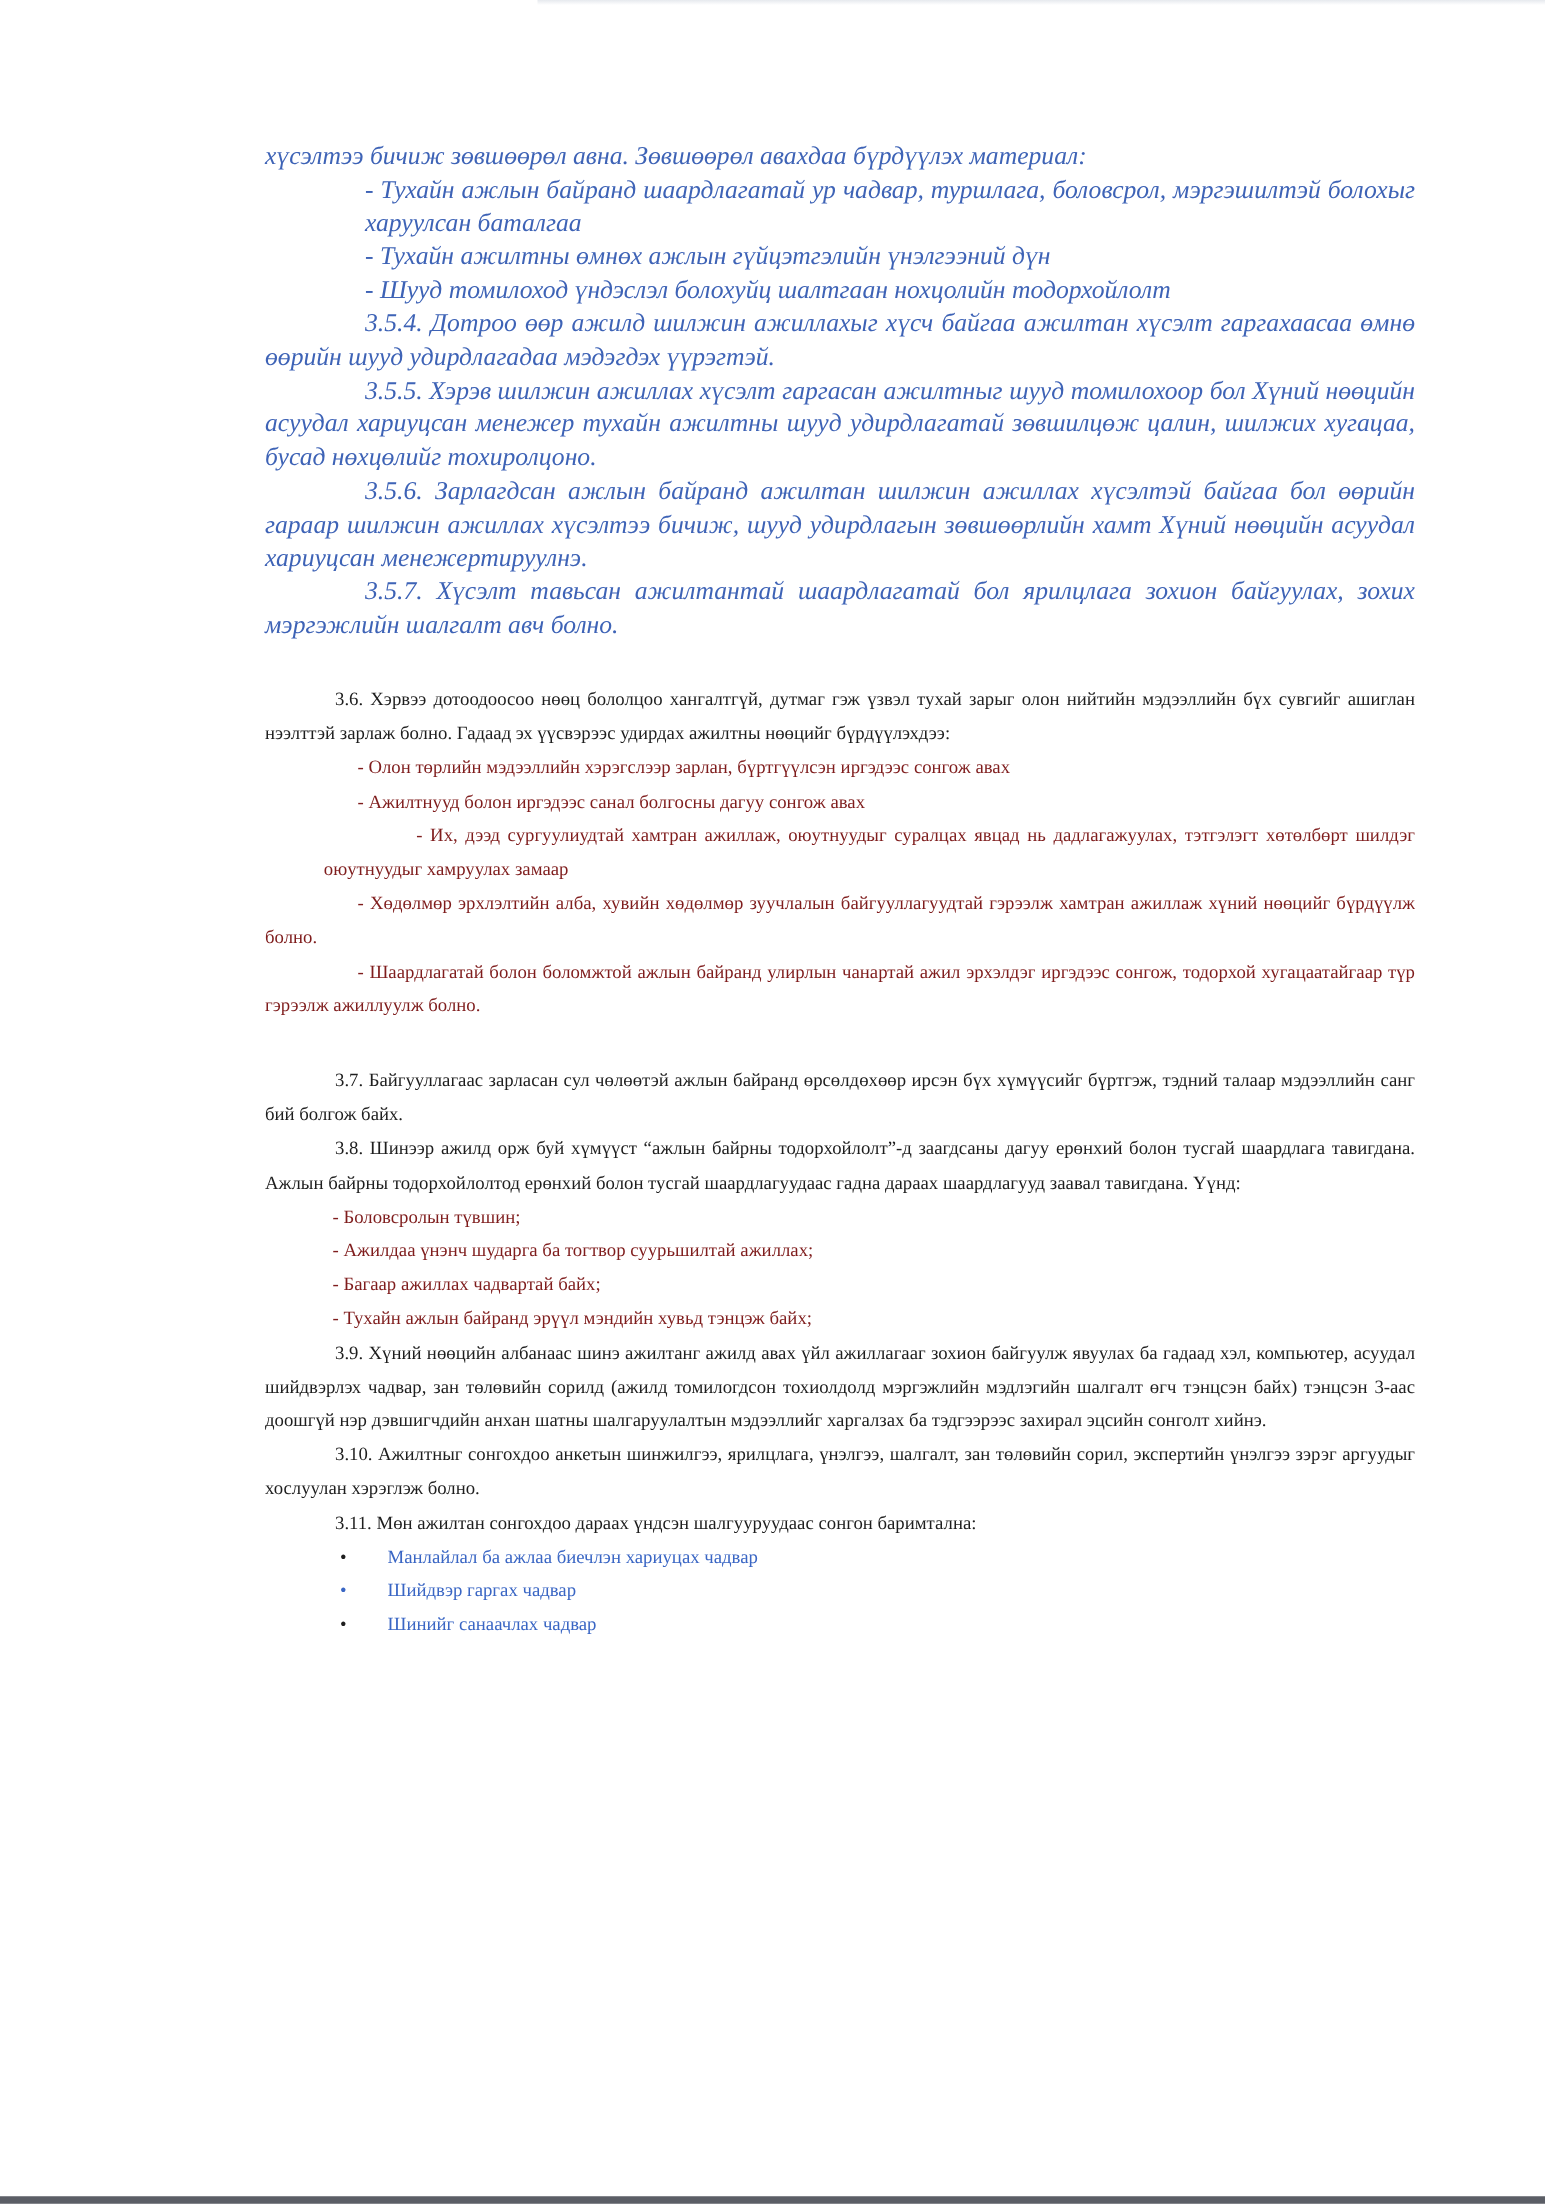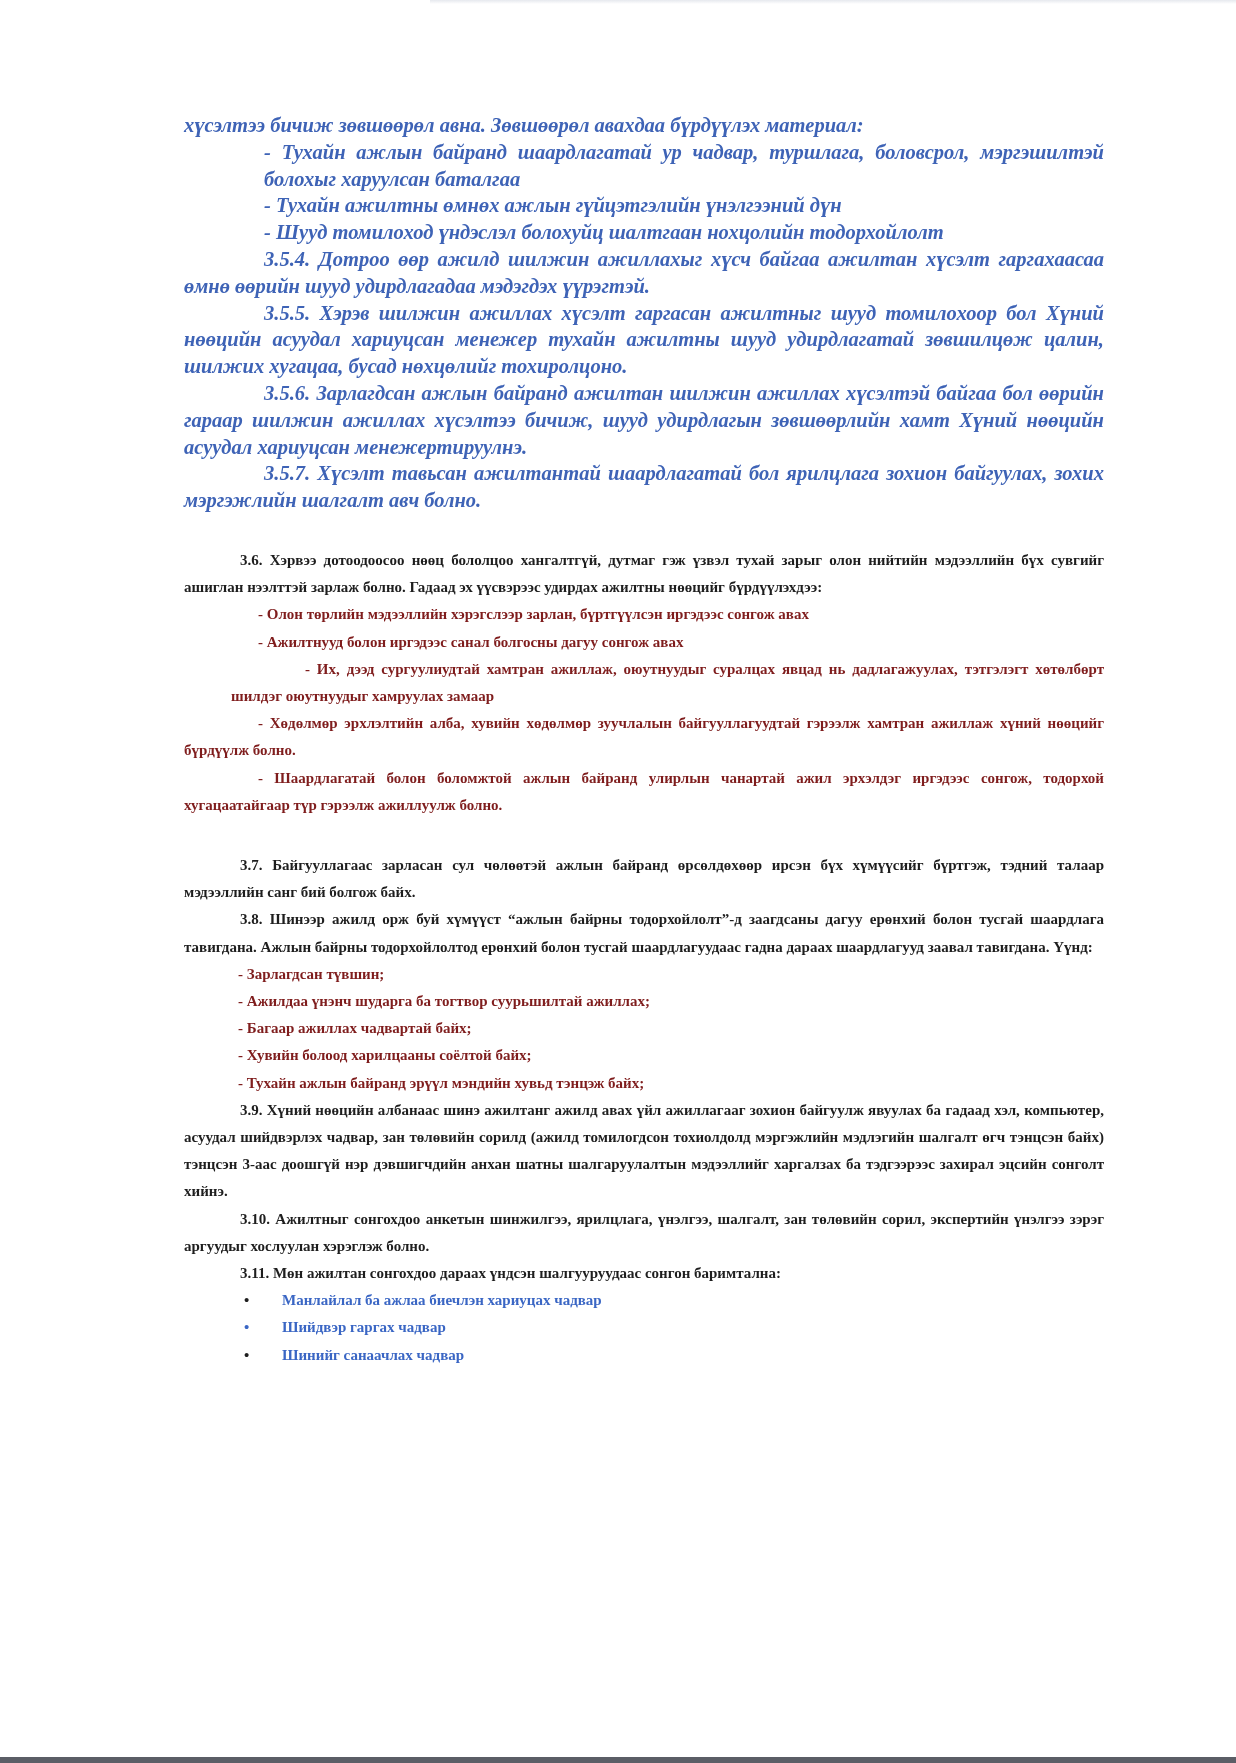--- a/index.html
+++ b/index.html
@@ -8,21 +8,21 @@
     font-family: "Liberation Serif", serif;
   }
   .top-shadow {
     position: absolute; left: 430px; top: 0; width: 806px; height: 4px;
     background: linear-gradient(to bottom, #e6e9ee, #ffffff);
   }
   .bottom-bar {
     position: absolute; left: 0; top: 1757px; width: 1236px; height: 6px; background: #5b5e66;
   }
   .page {
-    position: absolute; left: 184px; top: 112px; width: 920px; font-weight: bold;
+    position: absolute; left: 212px; top: 112px; width: 920px;
   }
   .italic-block { font-style: italic; color: #3e63b6; font-size: 20.5px; line-height: 26.8px; }
   .italic-block p { margin: 0; text-align: justify; }
   .ind1 { text-indent: 80px; }
   .ind-dash { padding-left: 80px; text-indent: 0; }
   .main { color: #1e1e1e; font-size: 15px; line-height: 27.2px; }
   .main p { margin: 0; text-align: justify; }
   .blue { color: #7f1d1d; }
   .gap1 { height: 33px; }
   .gap2 { height: 33px; }
@@ -59,24 +59,23 @@
     <p class="blue" style="text-indent:74px;margin-left:47px;">- Их, дээд сургуулиудтай хамтран ажиллаж, оюутнуудыг суралцах явцад нь дадлагажуулах, тэтгэлэгт хөтөлбөрт шилдэг оюутнуудыг хамруулах замаар</p>
     <p class="blue" style="text-indent:74px;">- Хөдөлмөр эрхлэлтийн алба, хувийн хөдөлмөр зуучлалын байгууллагуудтай гэрээлж хамтран ажиллаж хүний нөөцийг бүрдүүлж болно.</p>
     <p class="blue" style="text-indent:74px;">- Шаардлагатай болон боломжтой ажлын байранд улирлын чанартай ажил эрхэлдэг иргэдээс сонгож, тодорхой хугацаатайгаар түр гэрээлж ажиллуулж болно.</p>
   </div>
 
   <div class="gap2"></div>
 
   <div class="main">
     <p class="ind60">3.7. Байгууллагаас зарласан сул чөлөөтэй ажлын байранд өрсөлдөхөөр ирсэн бүх хүмүүсийг бүртгэж, тэдний талаар мэдээллийн санг бий болгож байх.</p>
     <p class="ind60">3.8. Шинээр ажилд орж буй хүмүүст “ажлын байрны тодорхойлолт”-д заагдсаны дагуу  ерөнхий болон тусгай шаардлага тавигдана. Ажлын байрны тодорхойлолтод ерөнхий болон тусгай шаардлагуудаас гадна дараах шаардлагууд заавал тавигдана. Үүнд:</p>
-    <p class="blue req-line">- Зарлагдсан түвшин;</p>
+    <p class="blue req-line">- Боловсролын түвшин;</p>
     <p class="blue req-line">- Ажилдаа үнэнч шударга ба тогтвор суурьшилтай ажиллах;</p>
     <p class="blue req-line">- Багаар ажиллах чадвартай байх;</p>
-    <p class="blue req-line">- Хувийн болоод харилцааны соёлтой байх;</p>
     <p class="blue req-line">- Тухайн ажлын байранд эрүүл мэндийн хувьд тэнцэж байх;</p>
     <p class="ind60">3.9.  Хүний нөөцийн албанаас шинэ ажилтанг ажилд авах үйл ажиллагааг зохион байгуулж явуулах ба гадаад хэл, компьютер, асуудал шийдвэрлэх чадвар, зан төлөвийн сорилд (ажилд томилогдсон тохиолдолд мэргэжлийн мэдлэгийн шалгалт өгч тэнцсэн байх) тэнцсэн 3-аас доошгүй нэр дэвшигчдийн анхан шатны шалгаруулалтын мэдээллийг харгалзах ба тэдгээрээс захирал эцсийн сонголт хийнэ.</p>
     <p class="ind60">3.10. Ажилтныг сонгохдоо анкетын шинжилгээ, ярилцлага, үнэлгээ, шалгалт, зан төлөвийн сорил, экспертийн үнэлгээ зэрэг аргуудыг хослуулан хэрэглэж болно.</p>
     <p class="ind60">3.11. Мөн ажилтан сонгохдоо дараах үндсэн шалгуурууд­аас сонгон баримтална:</p>
     <ul class="bullets">
       <li>
         <span class="dot">•</span>
         <span>Манлайлал ба ажлаа биечлэн хариуцах чадвар</span>
       </li>
       <li>

